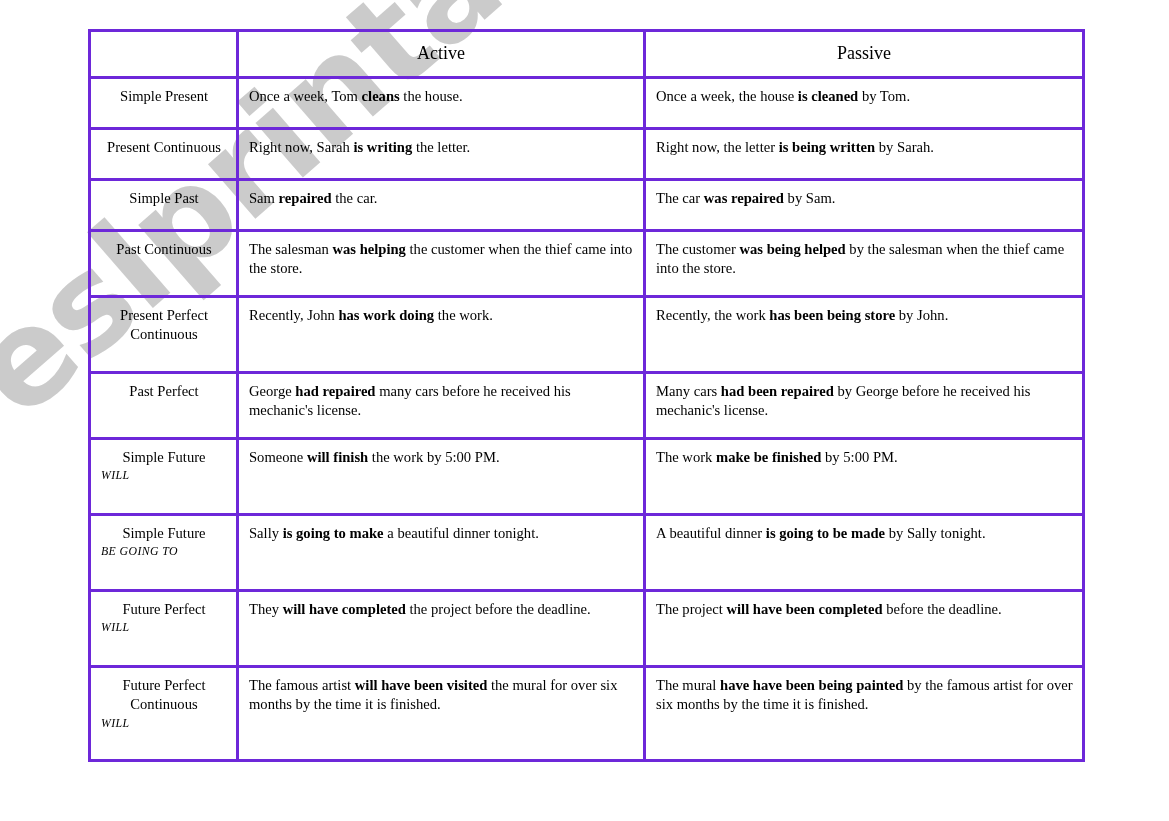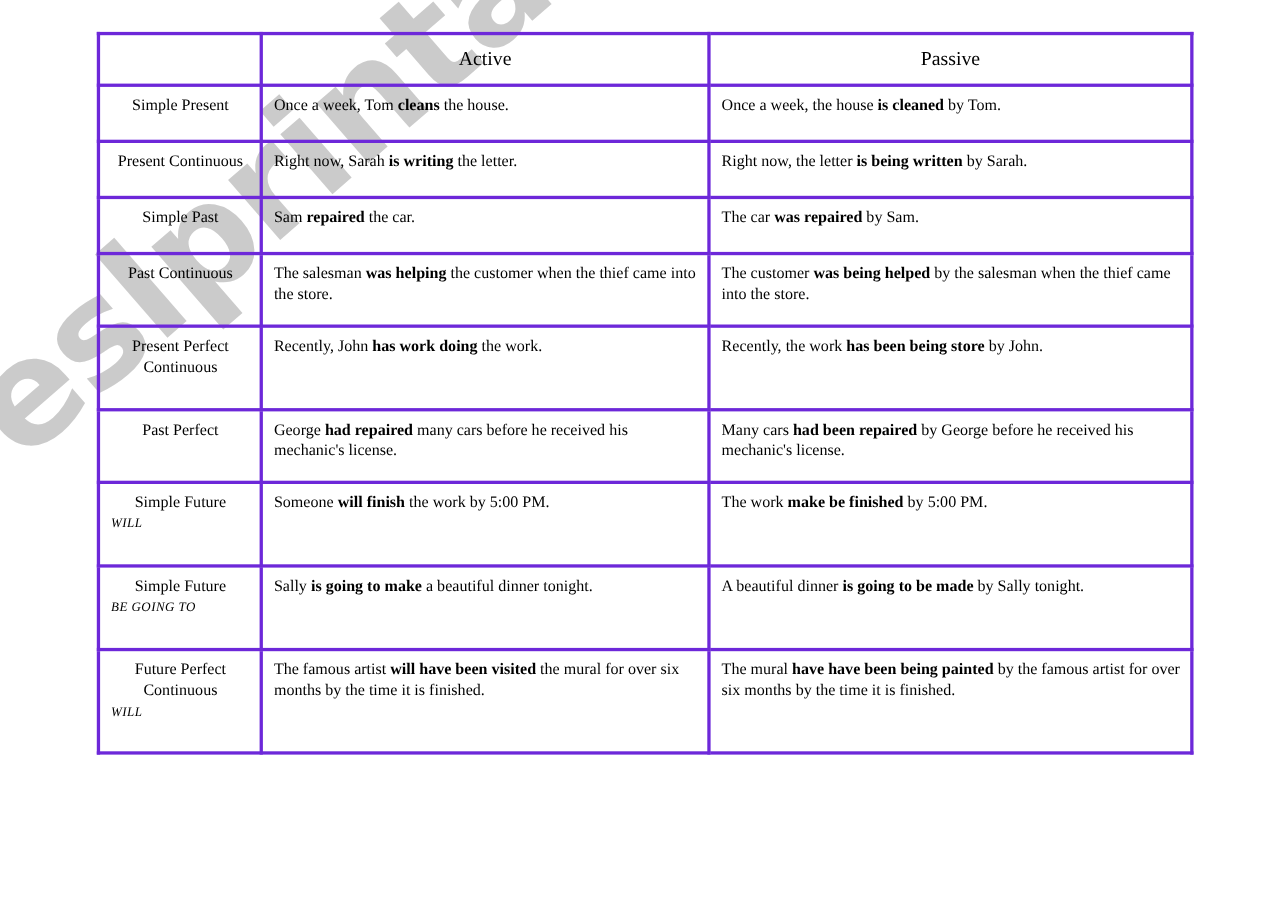--- a/index.html
+++ b/index.html
@@ -170,20 +170,28 @@
           <td class="sentence">The work <b>make be finished</b> by 5:00 PM.</td>
         </tr>
         <tr class="r-h3">
           <td class="tense-cell">
             <span class="tense-name">Simple Future</span>
             <span class="tense-modal">BE GOING TO</span>
           </td>
           <td class="sentence">Sally <b>is going to make</b> a beautiful dinner tonight.</td>
           <td class="sentence">A beautiful dinner <b>is going to be made</b> by Sally tonight.</td>
         </tr>
+        <tr class="r-h3">
+          <td class="tense-cell">
+            <span class="tense-name">Future Perfect</span>
+            <span class="tense-modal">WILL</span>
+          </td>
+          <td class="sentence">They <b>will have completed</b> the project before the deadline.</td>
+          <td class="sentence">The project <b>will have been completed</b> before the deadline.</td>
+        </tr>
         <tr class="r-h4">
           <td class="tense-cell">
             <span class="tense-name">Future Perfect Continuous</span>
             <span class="tense-modal">WILL</span>
           </td>
           <td class="sentence">The famous artist <b>will have been visited</b> the mural for over six months by the time it is finished.</td>
           <td class="sentence">The mural <b>have have been being painted</b> by the famous artist for over six months by the time it is finished.</td>
         </tr>
       </tbody>
   </table>

